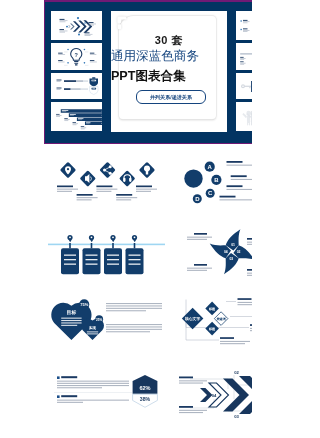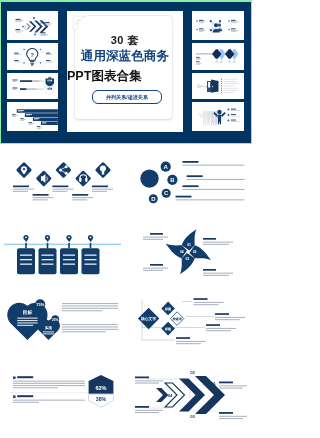--- a/index.html
+++ b/index.html
@@ -1,24 +1,24 @@
 <!DOCTYPE html>
 <html><head>
 <meta charset="utf-8">
 <style>
   html,body{margin:0;padding:0;background:#ffffff;}
   body{width:252px;height:438px;font-family:"Liberation Sans",sans-serif;overflow:hidden;}
-  #root{position:relative;width:252px;height:436px;background:#86efac;}
+  #root{position:relative;width:252px;height:436px;background:#701a75;margin-left:44px;}
   .hero{position:absolute;left:1px;top:2px;width:250px;height:141px;background:#023462;}
   .panel{position:absolute;background:#fff;overflow:hidden;}
   .cover-frame{position:absolute;left:8.6px;top:5.9px;width:96.8px;height:102.5px;
     border-radius:15px 4px 4px 4px;background:#fff;box-shadow:0 0 0 0.7px #e9e9e9, 0 0.8px 2.2px rgba(0,0,0,.20);}
   .cover-orn{position:absolute;left:6.1px;top:5.9px;width:9.6px;height:13.6px;filter:drop-shadow(0 0 1.1px rgba(0,0,0,0.16));}
   .cv1{position:absolute;left:0;top:22.5px;width:116px;text-align:center;font-size:11px;font-weight:bold;color:#1a1a1a;letter-spacing:.5px;}
-  .cv2{position:absolute;left:0;top:37.5px;width:116px;text-align:center;font-size:12.6px;font-weight:bold;color:#14447e;letter-spacing:0px;}
+  .cv2{position:absolute;left:0;top:37.5px;width:116px;font-size:12.6px;font-weight:normal;color:#14447e;letter-spacing:0px;}
   .cv3{position:absolute;left:0;top:57.6px;width:116px;text-align:left;font-size:12.6px;font-weight:bold;color:#111;letter-spacing:0px;}
   .cvbadge{position:absolute;left:25.3px;top:79.7px;width:67.6px;height:11.5px;border-radius:6px;
     border:1.2px solid #14447e;background:#fff;display:flex;align-items:center;justify-content:center;}
   .cvbadge span{font-size:5.1px;font-weight:bold;color:#14447e;}
   svg{display:block;overflow:hidden;}
   .cell{position:absolute;width:126px;height:73px;background:#fff;overflow:hidden;}
 </style>
 </head>
 <body>
 

